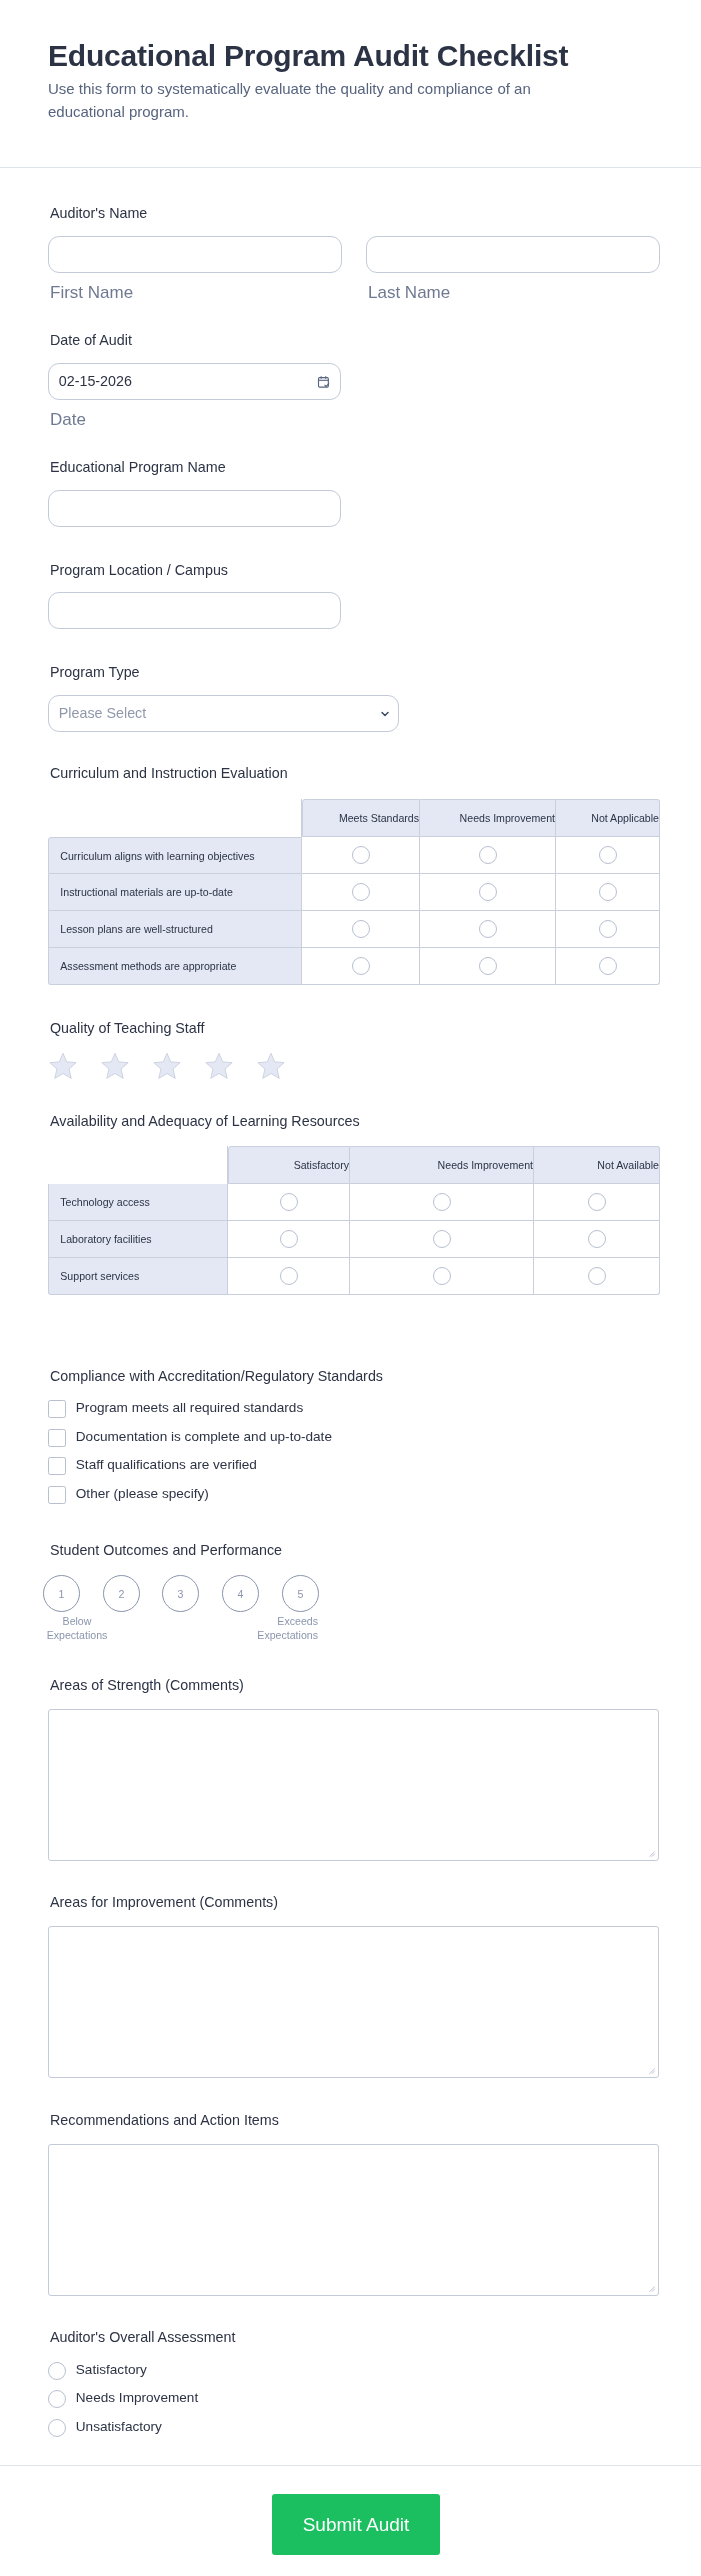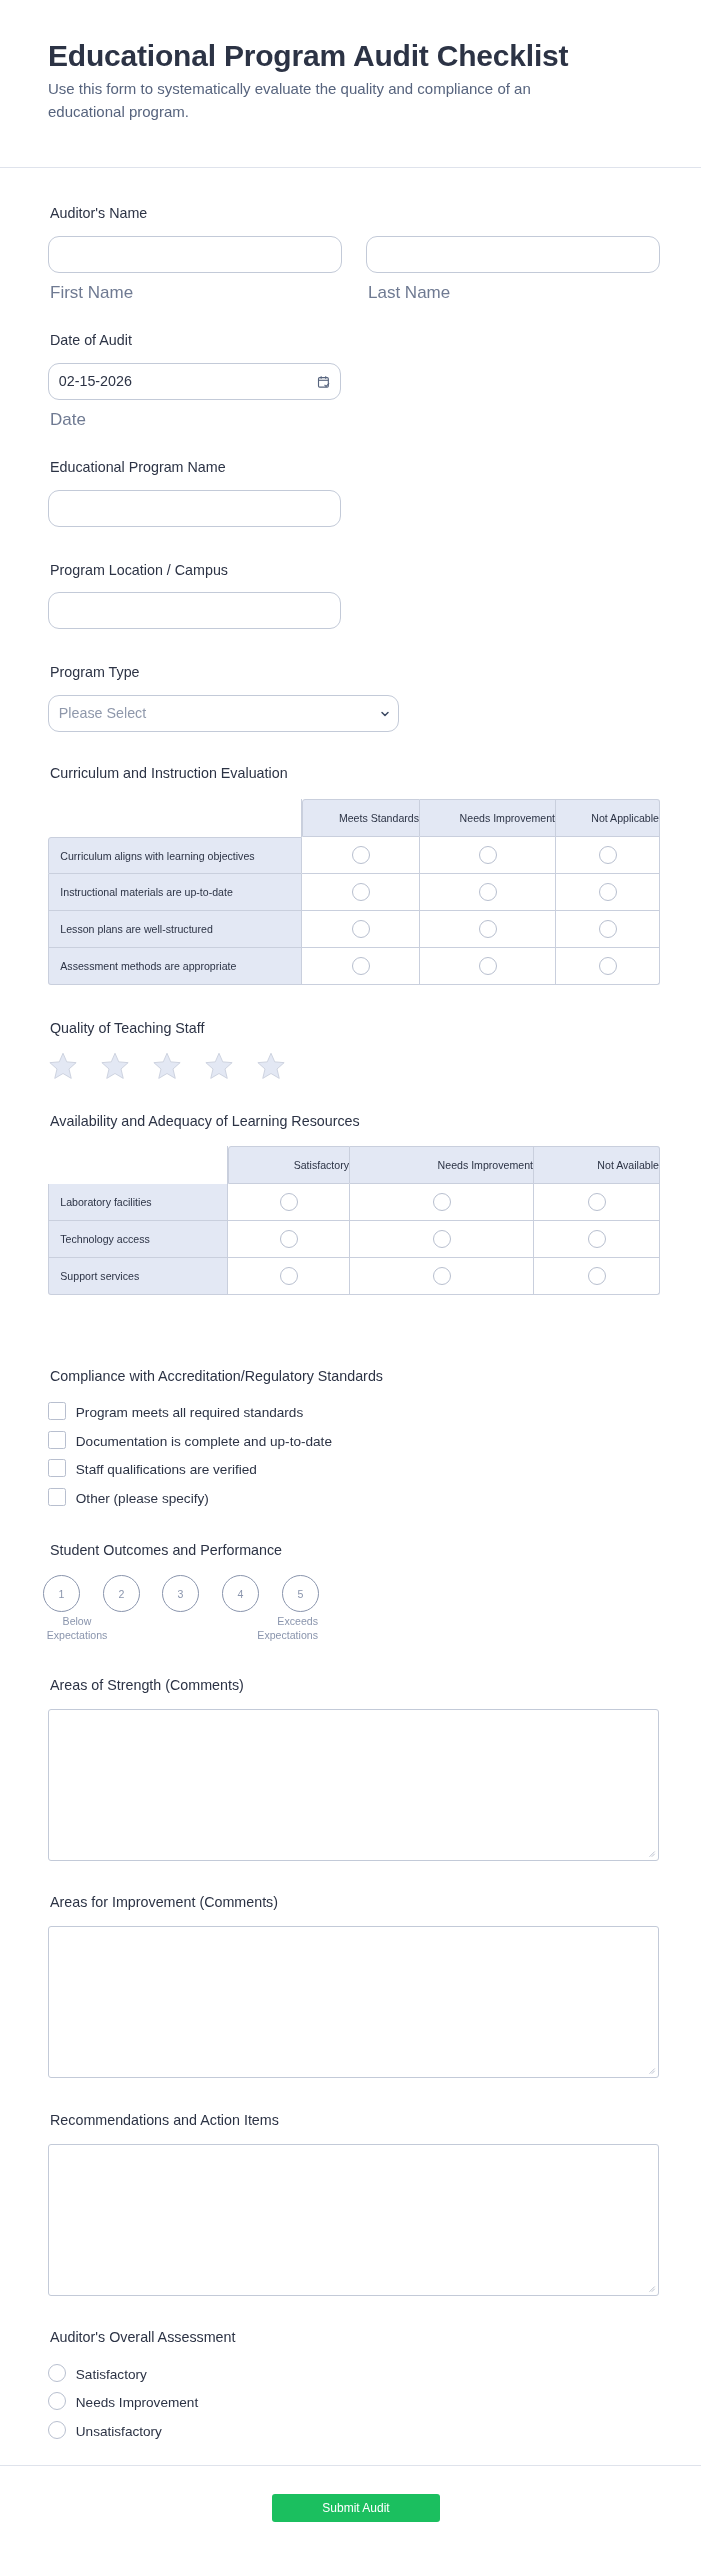--- a/index.html
+++ b/index.html
@@ -29,32 +29,32 @@
   .matrix th.last-col { border-top-right-radius: 3px; }
   .matrix td.row-label { background: #e3e8f4; padding-left: 11.3px; text-align: left; border-left: 0.8px solid #c9cfdd; color: #2c3345; }
   .matrix tr.first-row td.row-label { border-top: 0.8px solid #c9cfdd; border-top-left-radius: 3px; }
   .matrix tr:last-child td.row-label { border-bottom-left-radius: 3px; }
   .matrix tr:last-child td:last-child { border-bottom-right-radius: 3px; }
   .matrix td { height: 37px; text-align: center; background: #fff; }
   .radio { display: inline-block; width: 18px; height: 18px; border: 0.8px solid #b8bfcf; border-radius: 50%; background: #fff; vertical-align: middle; }
 
   .star { position: absolute; width: 30px; height: 30px; }
 
-  .checkbox-row, .radio-row { position: absolute; left: 48px; height: 19.6px; display: flex; align-items: flex-end; }
+  .checkbox-row, .radio-row { position: absolute; left: 48px; height: 19.6px; display: flex; align-items: flex-start; }
   .checkbox { width: 18px; height: 18px; border: 0.8px solid #b8bfcf; border-radius: 2.3px; background: #fff; margin-right: 9.8px; }
   .radio-row .radio { margin-right: 9.8px; }
   .option-label { font-size: 13.6px; color: #2c3345; }
 
   .scale-circle { position: absolute; width: 37px; height: 37px; border: 0.8px solid #8a95ad; border-radius: 50%; display: flex; align-items: center; justify-content: center; font-size: 10.6px; color: #8a95ad; background: #fff; }
   .scale-caption { position: absolute; font-size: 10.6px; line-height: 14.3px; color: #8a95ad; text-align: center; }
 
   .textarea { position: absolute; left: 48px; width: 611px; height: 152px; border: 0.8px solid #c3cad8; border-radius: 3px; background: #fff; }
   .resize-icon { position: absolute; right: 2.3px; bottom: 2.3px; width: 7.5px; height: 7.5px; }
 
-  .submit-button { left: 272px; top: 2494px; width: 168px; height: 28px; background: #1bbf5f; border-radius: 3px; color: #ffffff; font-size: 12px; display: flex; align-items: center; justify-content: center; border: none; }
+  .submit-button { left: 272px; top: 2494px; width: 168px; height: 61px; background: #1bbf5f; border-radius: 3px; color: #ffffff; font-size: 19px; display: flex; align-items: center; justify-content: center; border: none; }
 </style>
 </head>
 <body>
 
 <h1 class="abs form-title">Educational Program Audit Checklist</h1>
 <p class="abs form-subtitle">Use this form to systematically evaluate the quality and compliance of an educational program.</p>
 <div class="abs divider" style="top:167px"></div>
 
 <div class="abs label" style="left:50px;top:205px">Auditor's Name</div>
 <div class="abs input" style="left:48px;top:236px;width:294px">
@@ -167,27 +167,27 @@
       <col style="width:126px">
     </colgroup>
   <tbody>
       <tr>
     <th class="blank"></th>
     <th class="first-col">Satisfactory</th>
     <th>Needs Improvement</th>
     <th class="last-col">Not Available</th>
   </tr>
   <tr>
+    <td class="row-label">Technology access</td>
+    <td><span class="radio"></span></td>
+    <td><span class="radio"></span></td>
+    <td><span class="radio"></span></td>
+  </tr>
+  <tr>
     <td class="row-label">Laboratory facilities</td>
-    <td><span class="radio"></span></td>
-    <td><span class="radio"></span></td>
-    <td><span class="radio"></span></td>
-  </tr>
-  <tr>
-    <td class="row-label">Technology access</td>
     <td><span class="radio"></span></td>
     <td><span class="radio"></span></td>
     <td><span class="radio"></span></td>
   </tr>
   <tr>
     <td class="row-label">Support services</td>
     <td><span class="radio"></span></td>
     <td><span class="radio"></span></td>
     <td><span class="radio"></span></td>
   </tr>

